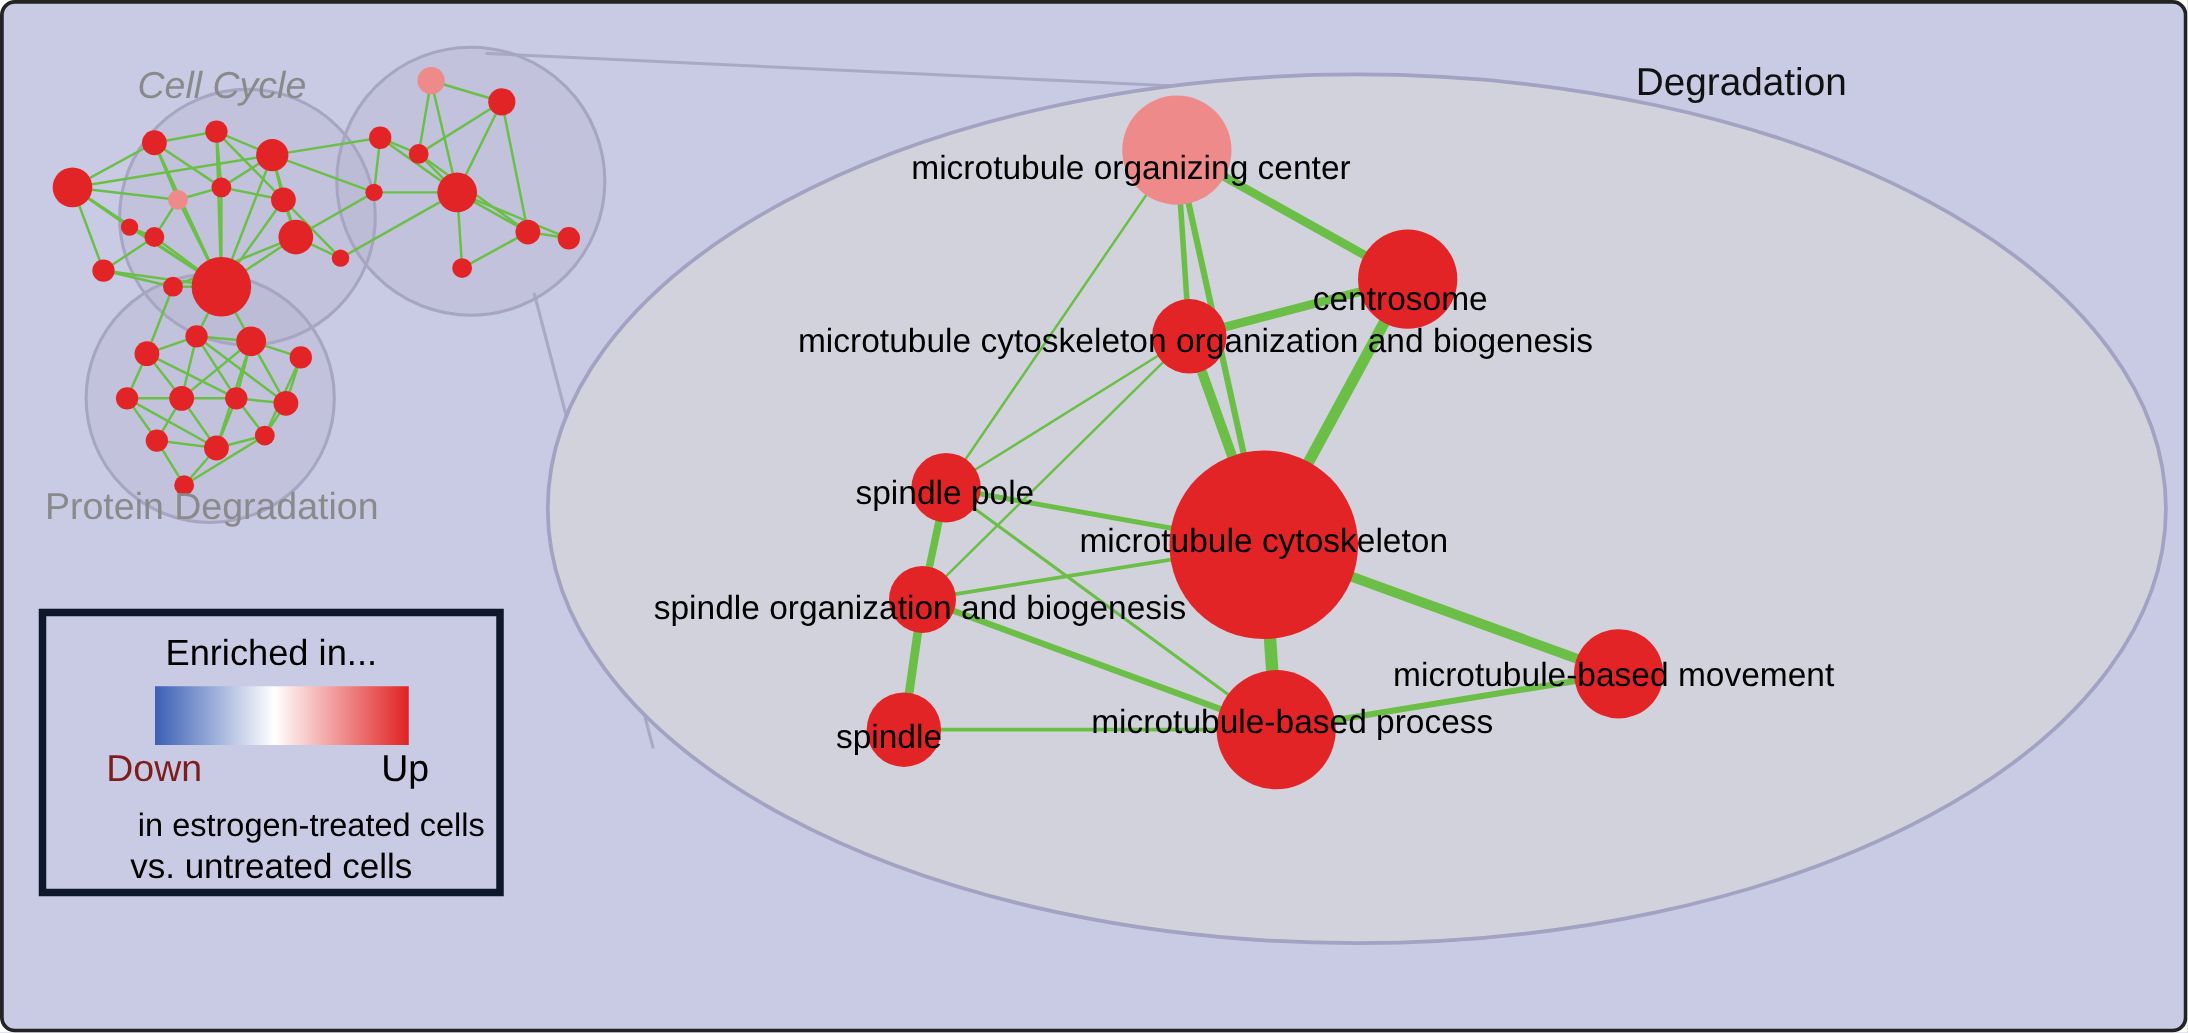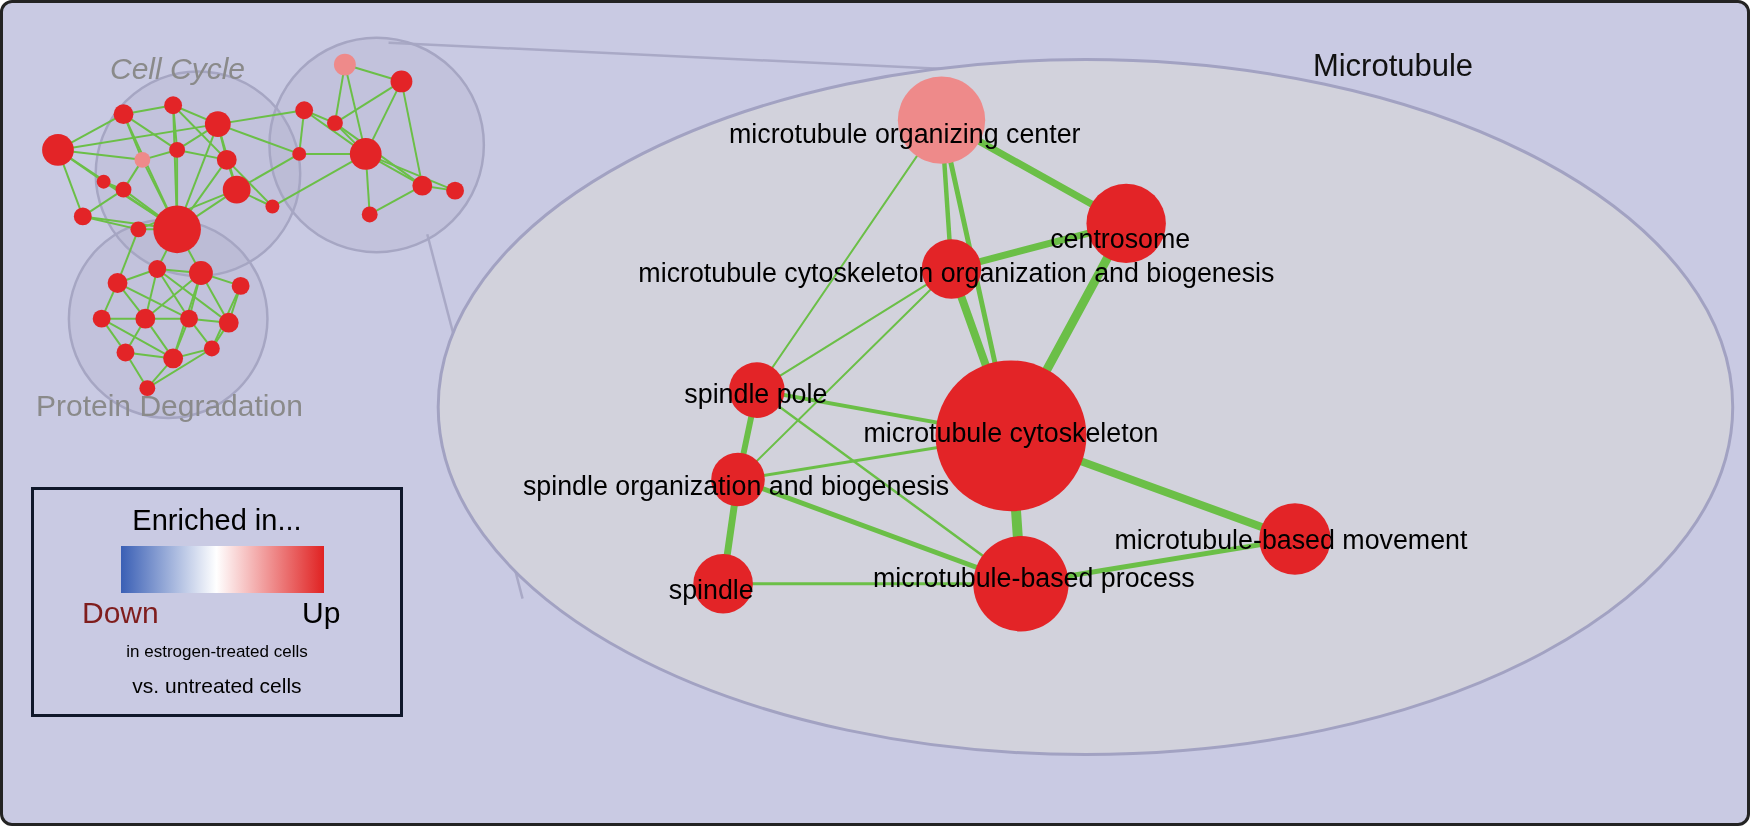--- a/index.html
+++ b/index.html
@@ -16,28 +16,28 @@
   }
   .figure svg { position: absolute; left: 0; top: 0; width: 100%; height: 100%; }
   svg text { font-family: "Liberation Sans", sans-serif; }
   .lbl { position: absolute; white-space: nowrap; }
   .cluster-lbl { color: #8a8a8a; font-size: 30px; line-height: 1.2; }
   .cell-cycle { left: 107px; top: 48px; font-style: italic; }
   .ubiquitin { left: 33px; top: 385px; }
   .fig-title { left: 1255px; top: 44px; width: 270px; text-align: center; color: #111; font-size: 31px; line-height: 1.2; }
   .legend {
     position: absolute; left: 28px; top: 484px; width: 372px; height: 230px;
-    box-sizing: border-box; border: 3px solid #0f172a;
+    box-sizing: border-box; border: 6px solid #0f172a;
   }
   .legend-title { position: absolute; left: 0; top: 14px; width: 100%; text-align: center; font-size: 29px; color: #000; }
   .legend-gradient { position: absolute; left: 87px; top: 56px; width: 203px; height: 47px; }
   .legend-down { position: absolute; left: 48px; top: 106px; font-size: 30px; color: #7f1d1d; }
   .legend-up { position: absolute; left: 268px; top: 106px; font-size: 30px; color: #000000; }
-  .legend-sub1 { position: absolute; left: 0; top: 152px; width: 100%; text-align: center; font-size: 17px; color: #000; }
-  .legend-sub2 { position: absolute; left: 0; top: 184px; width: 100%; text-align: center; font-size: 21px; color: #000; }
+  .legend-sub1 { position: absolute; left: 0; top: 152px; width: 100%; text-align: center; font-size: 26px; color: #000; padding-left: 32px; }
+  .legend-sub2 { position: absolute; left: 0; top: 184px; width: 100%; text-align: center; font-size: 28px; color: #000; }
 </style>
 </head>
 <body>
 
 <div class="figure" style="background: rgb(201, 202, 227);">
 
   <svg viewBox="0 0 1750 826">
       <line x1="385" y1="40" x2="1020" y2="70" stroke="#a9a9c6" stroke-width="2.5"></line>
       <line x1="424" y1="233" x2="520" y2="600" stroke="#a9a9c6" stroke-width="2.5"></line>
       <circle cx="193" cy="172" r="103" fill="rgba(170,170,195,0.22)" stroke="#a6a6c3" stroke-width="2.5"></circle>
@@ -208,21 +208,21 @@
       <text x="1035" y="588" text-anchor="middle" font-size="27" fill="#000000">microtubule-based process</text>
     </svg>
 
   <div class="lbl cluster-lbl cell-cycle">Cell Cycle</div>
 
   <div class="lbl cluster-lbl ubiquitin">
     <div>Protein Degradation</div>
   </div>
 
   <div class="lbl fig-title">
-    <div>Microtubule</div>
+    <div>Degradation</div>
   </div>
 
   <div class="legend">
     <div class="legend-title">Enriched in...</div>
     <div class="legend-gradient" style="background: linear-gradient(to right, rgb(58, 95, 181) 0%, rgb(255, 255, 255) 47%, rgb(224, 34, 34) 100%);"></div>
     <div class="legend-down">Down</div>
     <div class="legend-up">Up</div>
     <div class="legend-sub1">in estrogen-treated cells</div>
     <div class="legend-sub2">vs. untreated cells</div>
   </div>

